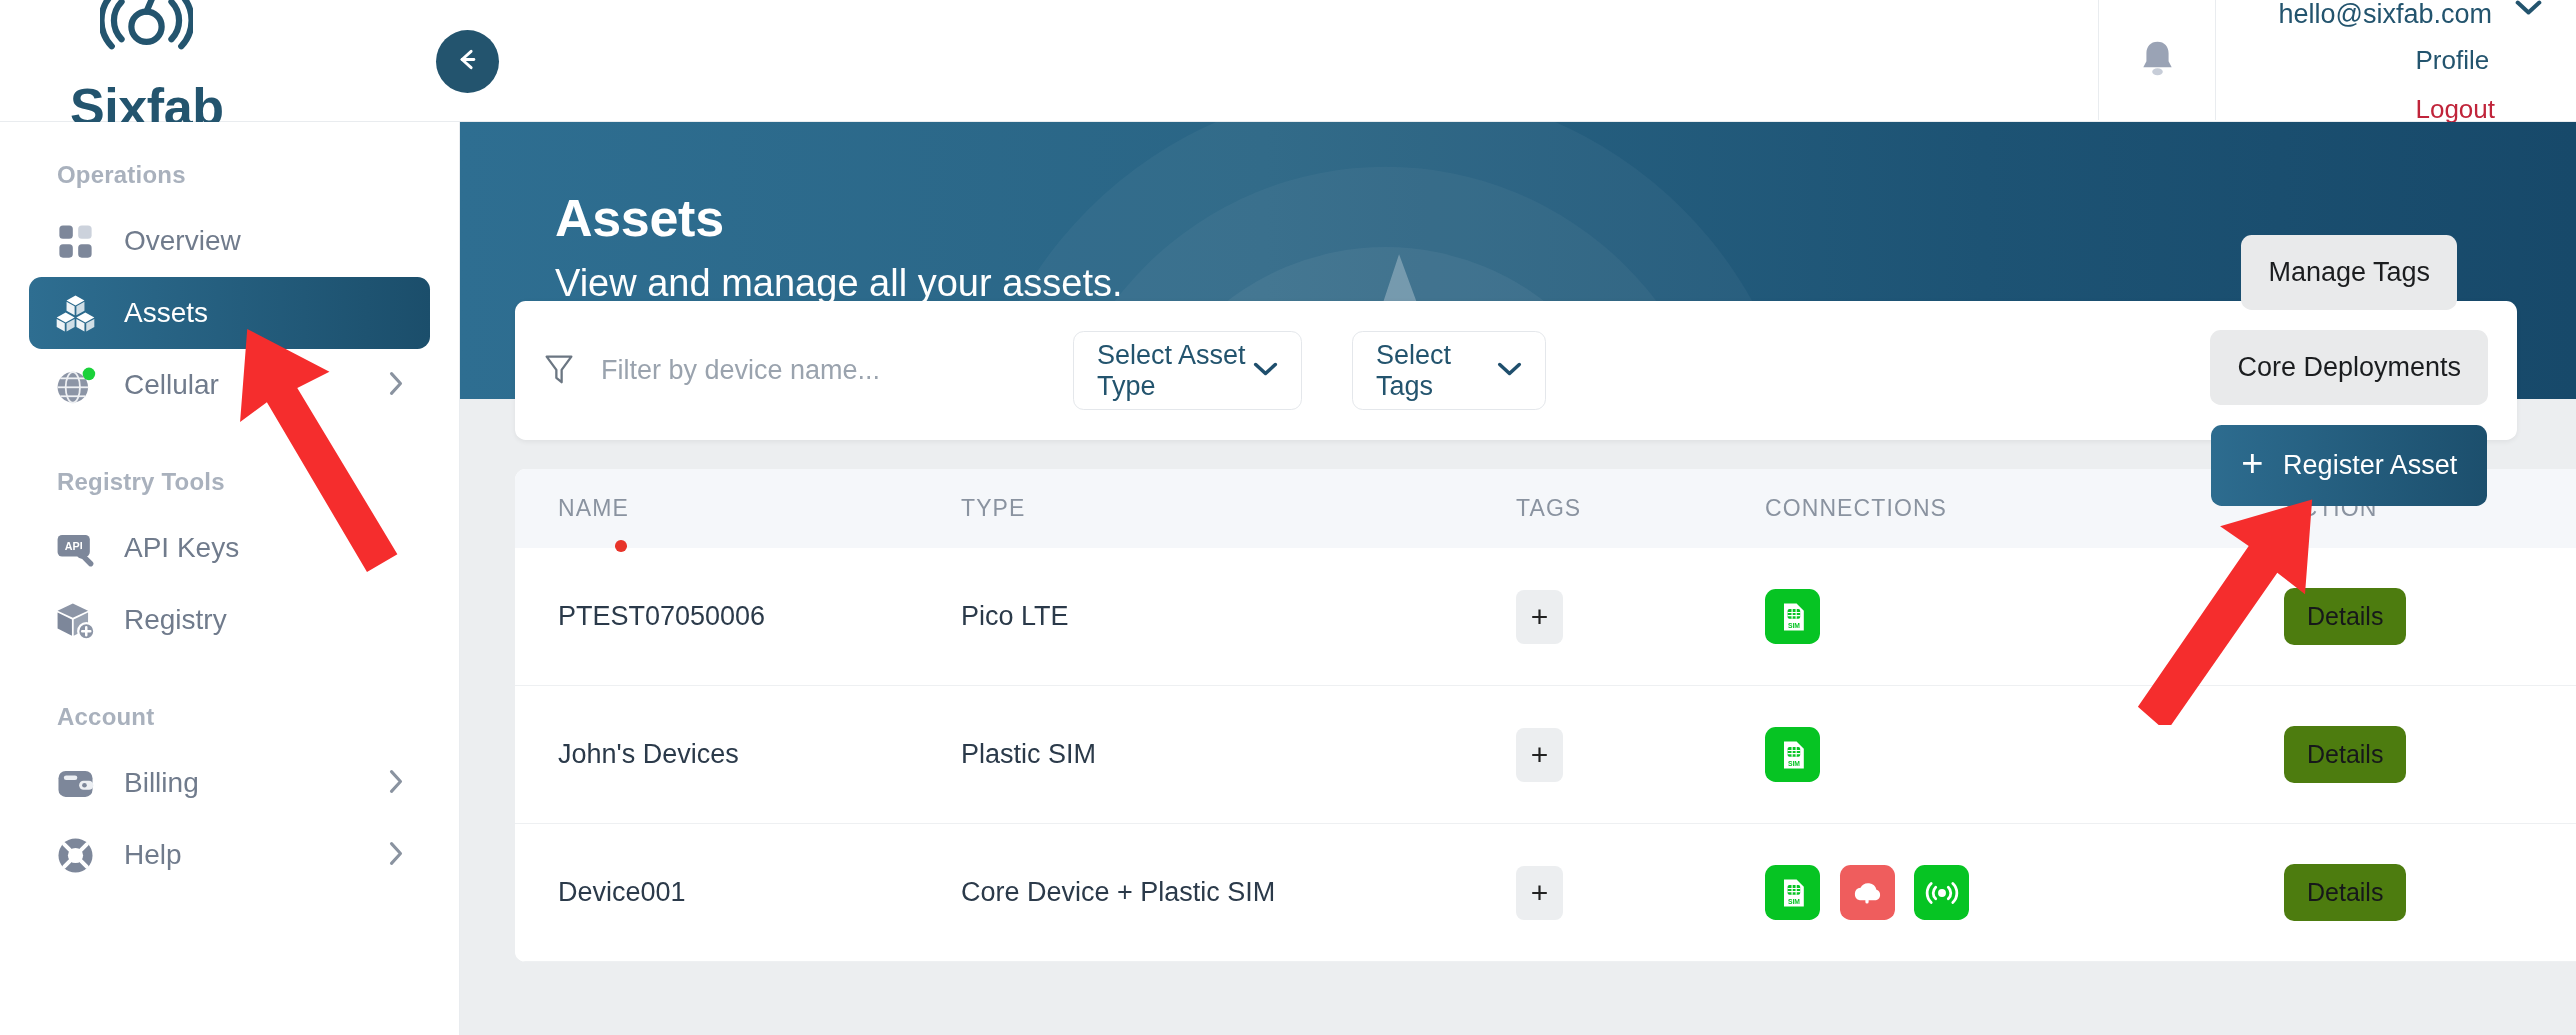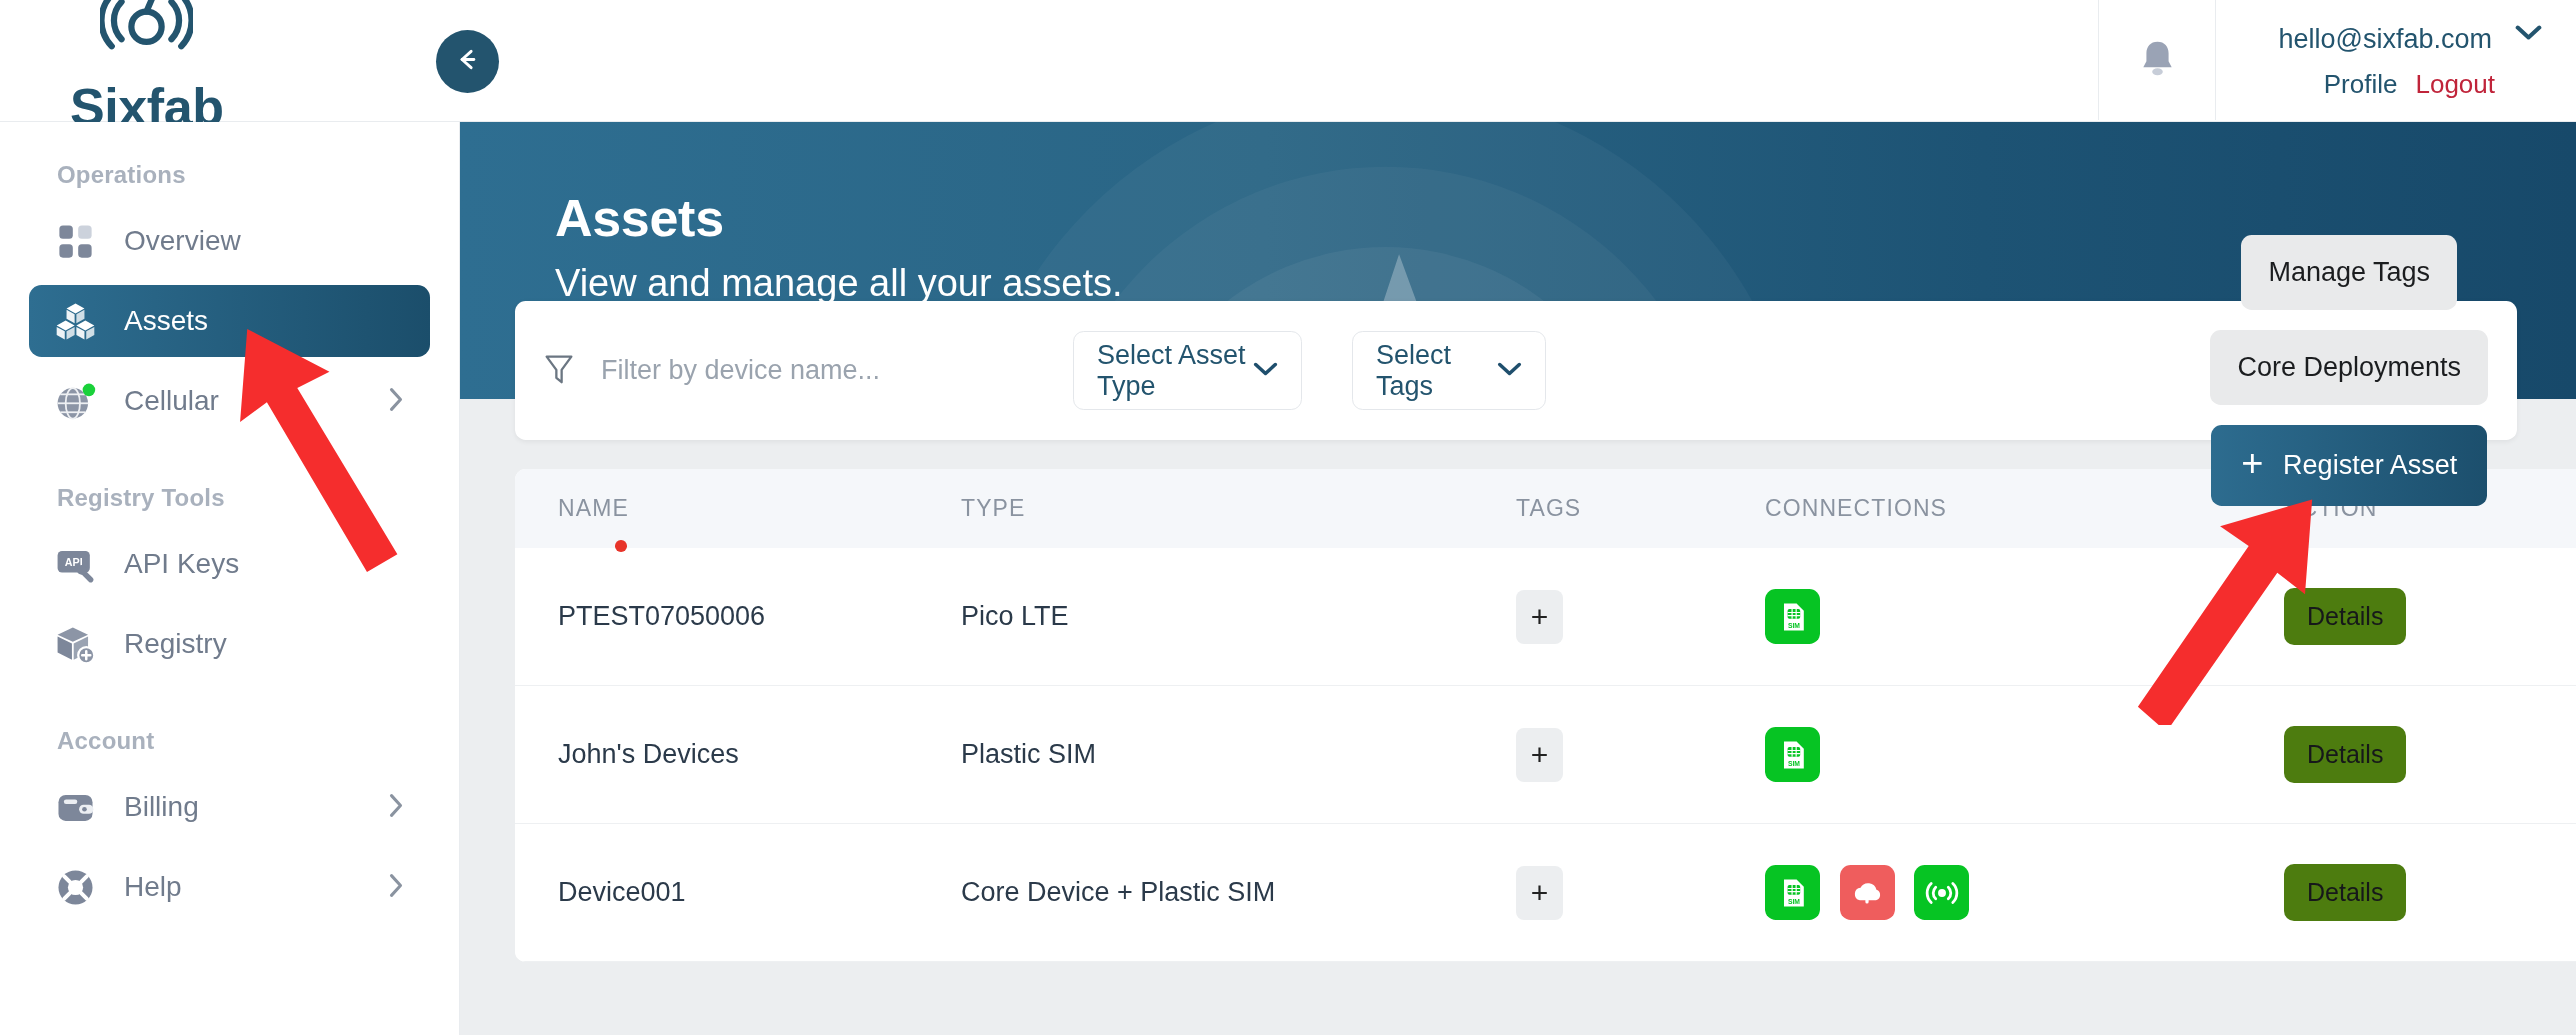--- a/index.html
+++ b/index.html
@@ -35,38 +35,38 @@
   .bell-cell {
     width: 118px; display: flex; align-items: center; justify-content: center;
     border-left: 1.8px solid #e9ecef; border-right: 1.8px solid #e9ecef;
   }
   .user-cell {
     width: 360px; padding: 19.7px 34px 16px 27px;
     display: flex; flex-direction: column; align-items: flex-end; justify-content: center;
   }
   .user-row { display: flex; align-items: flex-start; gap: 23px; }
   .user-email { font-size: 27px; color: #23546e; }
-  .user-links { display: flex; gap: 18px; margin-top: 14.3px; padding-right: 47px; }
+  .user-links { display: flex; gap: 18px; margin-top: 14.3px; padding-right: 47px; flex-direction: column; }
   .link-profile { font-size: 26px; color: #23546e; cursor: pointer; }
   .link-logout { font-size: 26px; color: #c0243a; cursor: pointer; }
 
   
   .sidebar {
     position: absolute; left: 0; top: 122px; width: 460px; height: 914px;
     background: #ffffff; border-right: 1.8px solid #e9ecef;
     padding-top: 39px;
   }
   .nav-group-title {
     font-size: 24px; font-weight: 700; color: #a9b1bd;
     margin: 0 0 16px 57px; letter-spacing: 0.2px;
   }
   .nav-group-title.spaced { margin-top: 47px; }
   .nav-item {
     display: flex; align-items: center; height: 72px;
-    margin: 8px 29px; padding: 0 25px; border-radius: 12.5px;
+    margin: 0 29px; padding: 0 25px; border-radius: 12.5px;
     cursor: pointer; position: relative;
   }
   .nav-item .nav-icon { width: 43px; height: 43px; flex: 0 0 43px; position: relative; }
   .nav-item .nav-label { font-size: 28px; color: #707b8c; margin-left: 27px; }
   .nav-item.active { background: linear-gradient(90deg,#2e6e91 0%, #1b4e6b 100%); }
   .nav-item.active .nav-label { color: #ffffff; font-weight: 400; }
   .nav-chevron { position: absolute; right: 25px; top: 50%; transform: translateY(-50%); }
 
   
   .main { position: absolute; left: 460px; top: 122px; width: 2116px; height: 914px; background: #eceef0; }

